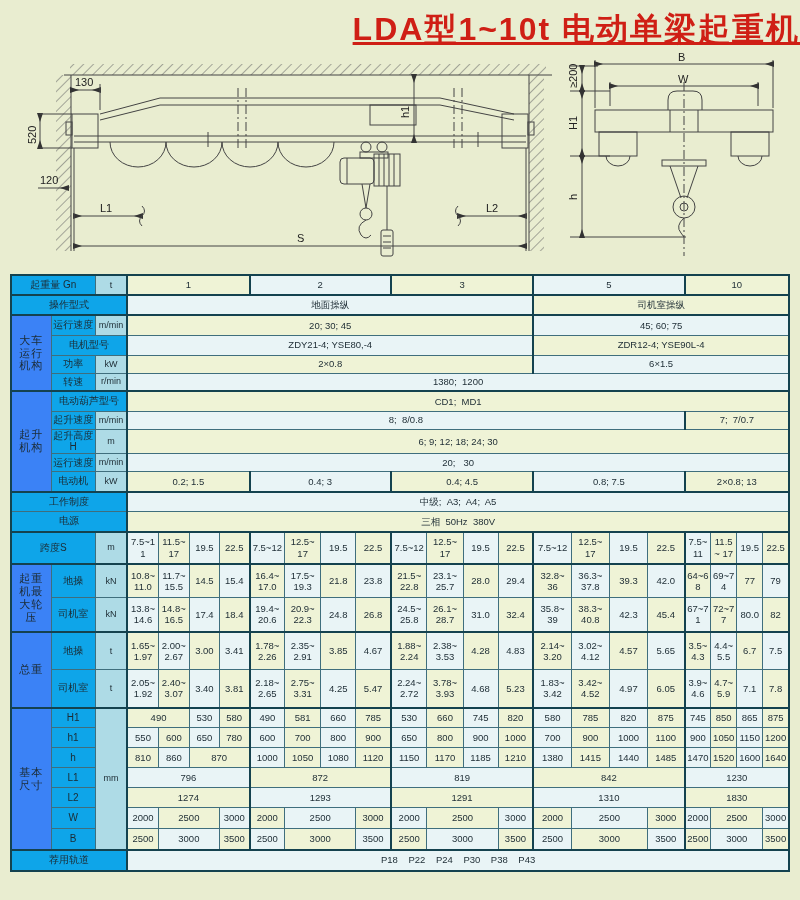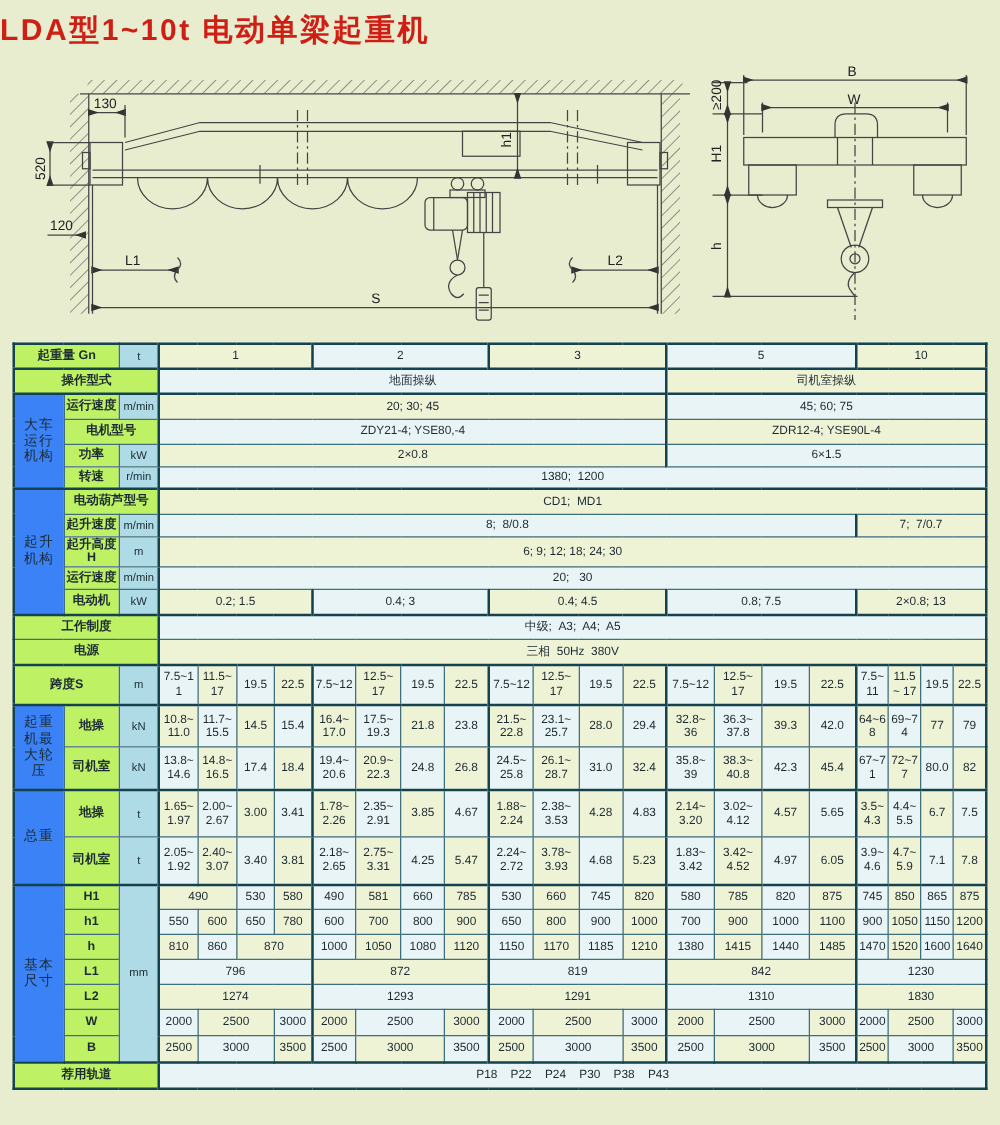--- a/index.html
+++ b/index.html
@@ -4,39 +4,40 @@
 <style>
   html,body{margin:0;padding:0;}
   body{
     width:800px;height:900px;overflow:hidden;
     background:#e9edd0;
     font-family:"Liberation Sans","DejaVu Sans",sans-serif;
     color:#1c2b33;
   }
   .title{
     height:40px;padding-top:8px;
-    text-align:left;font-size:24px;font-weight:bold;letter-spacing:2px;
+    text-align:right;font-size:32px;font-weight:bold;letter-spacing:2px;
     color:#cf1f15;
+    text-decoration:underline;
   }
   .drawing{display:block;margin:0 auto;}
   .drawing text{fill:#222;font-size:11px;font-family:"Liberation Sans","DejaVu Sans",sans-serif;}
   .drawing .thin{stroke:#444;stroke-width:1;fill:none;}
   .drawing .dim{stroke:#444;stroke-width:1;fill:none;}
   table.spec{
     border-collapse:collapse;table-layout:fixed;width:780px;margin:0 auto;
     border:2px solid #14424f;
   }
   td{
     border:1px solid #3f6e7d;
     text-align:center;vertical-align:middle;
     font-size:9.5px;line-height:1.18;padding:0 1px;
     overflow:hidden;white-space:pre-wrap;word-wrap:break-word;
   }
   td.g{background:#3b82f6;font-size:11px;letter-spacing:1px;padding:0 6px;}
-  td.l{background:#bef264;font-size:10px;font-weight:bold;}
+  td.l{background:#0ea5e9;font-size:10px;}
   td.u{background:#aedbe6;font-size:9px;}
   td.b0{background:#eff3d6;}
   td.b1{background:#e9f4f6;}
   td.gb{border-left:2px solid #14424f;}
   tr.sec td{border-top:2px solid #14424f;}
 </style>
 </head>
 <body>
 
 <div class="title">LDA型1~10t 电动单梁起重机</div>

